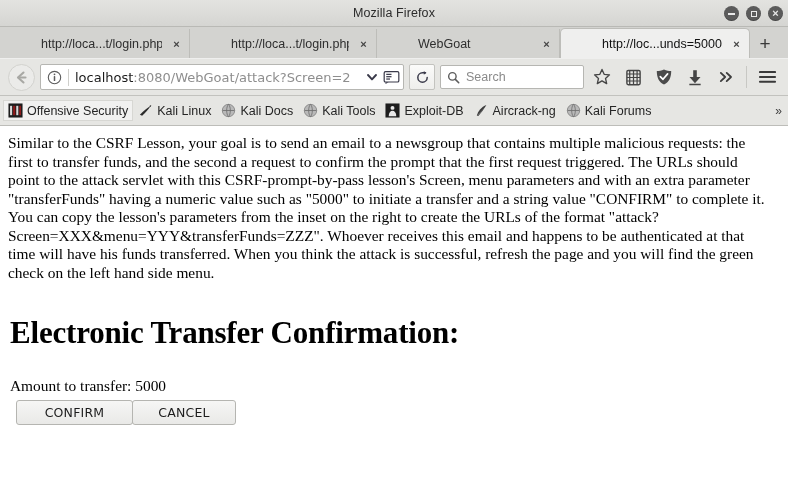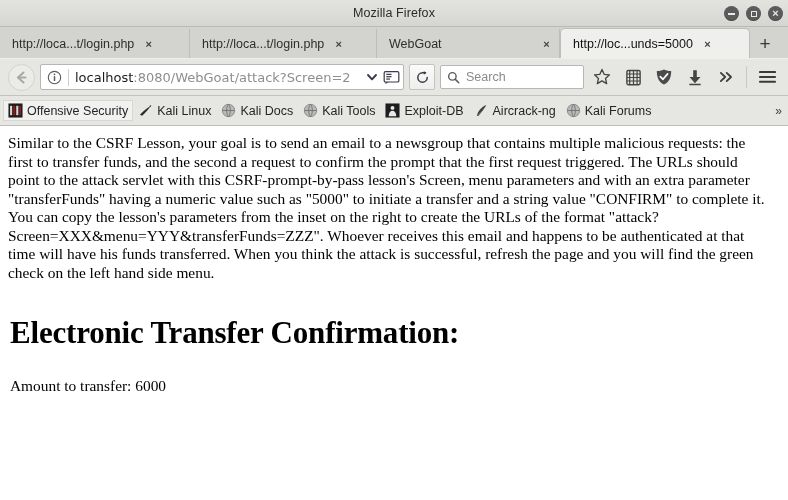--- a/index.html
+++ b/index.html
@@ -60,21 +60,21 @@
     display: flex; align-items: center;
     padding: 0 7px 0 12px;
     font-size: 12.5px;
     color: #2e2e2e;
     position: relative;
     max-width: 190px;
     cursor: default;
     border-right: 1px solid #bdbdb9;
   }
   .tab .tab-label {
-    white-space: nowrap; overflow: hidden; text-overflow: clip;
+    white-space: nowrap; overflow: hidden; text-overflow: clip; margin-left: 29px;
   }
   .tab .tab-close {
     margin-left: 9px; font-size: 11px; color: #444;
     width: 11px; text-align: center; flex: none; font-weight: bold;
   }
   .tab.active {
     background: #efefee;
     border-radius: 5px 5px 0 0;
     border: 1px solid #bdbdb9;
     border-bottom: none;
@@ -452,17 +452,21 @@
     </div>
 
     <div id="bm-overflow">»</div>
   </div>
 
   <div id="content">
     <p id="lesson-paragraph">Similar to the CSRF Lesson, your goal is to send an email to a newsgroup that contains multiple malicious requests: the first to transfer funds, and the second a request to confirm the prompt that the first request triggered. The URLs should point to the attack servlet with this CSRF-prompt-by-pass lesson's Screen, menu parameters and with an extra parameter "transferFunds" having a numeric value such as "5000" to initiate a transfer and a string value "CONFIRM" to complete it. You can copy the lesson's parameters from the inset on the right to create the URLs of the format "attack?Screen=XXX&amp;menu=YYY&amp;transferFunds=ZZZ". Whoever receives this email and happens to be authenticated at that time will have his funds transferred. When you think the attack is successful, refresh the page and you will find the green check on the left hand side menu.</p>
 
     <h1 id="page-heading">Electronic Transfer Confirmation:</h1>
 
-    <div id="amount-line">Amount to transfer: 6000</div>
-
+    <div id="amount-line">Amount to transfer: 5000</div>
+
+    <div id="button-row">
+      <button class="formbtn" id="btn-confirm">CONFIRM</button>
+      <button class="formbtn" id="btn-cancel">CANCEL</button>
+    </div>
   </div>
 
 </div>
 
 </body></html>

